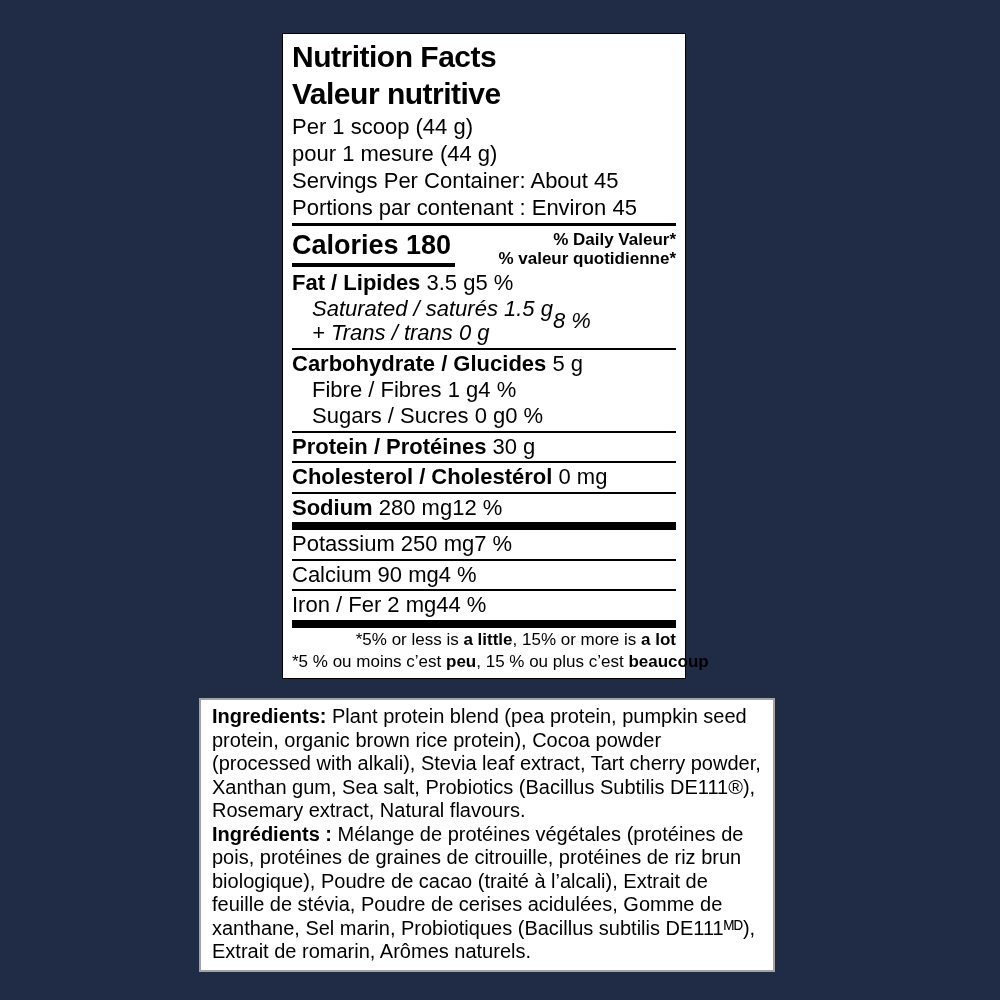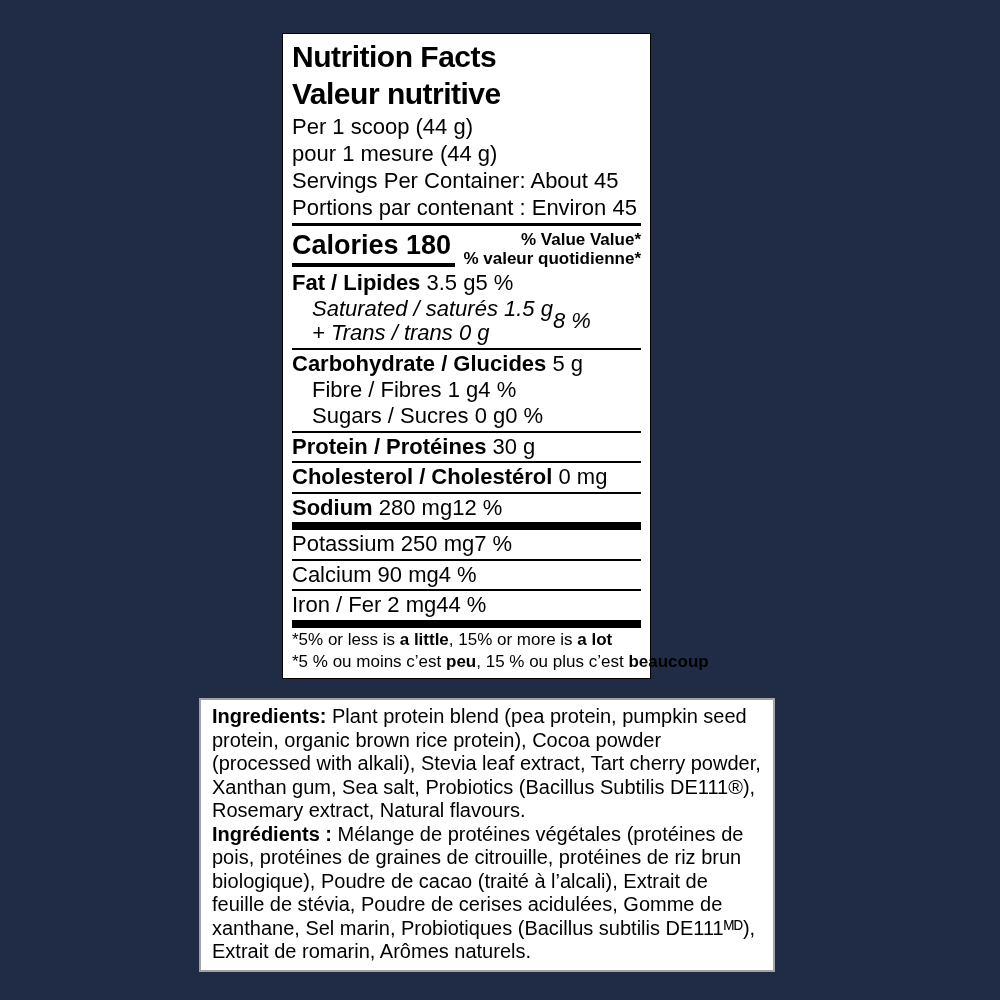--- a/index.html
+++ b/index.html
@@ -9,21 +9,21 @@
     font-family:"Liberation Sans", sans-serif;
     color:#000;
     position:relative;
     overflow:hidden;
   }
   .canvas{position:absolute;inset:0;width:1000px;height:1000px;}
 
   
   .nfl-panel{
     position:absolute;left:282px;top:33px;
-    width:369px;height:646px;
+    width:404px;height:646px;
     background:#fff;
     border:1.5px solid #000;
     box-sizing:border-box;
     padding:5px 9px 6px 9px;
     display:flex;flex-direction:column;justify-content:space-between;
   }
   .nfl-title{font-size:30px;font-weight:bold;line-height:35px;letter-spacing:-0.5px;}
   .nfl-serving{font-size:22px;line-height:25px;}
   .rule{height:2px;background:#000;}
   .rule-med{height:3px;background:#000;}
@@ -33,21 +33,21 @@
   .cal-left{font-size:27px;font-weight:bold;line-height:30px;border-bottom:4px solid #000000;padding:0 4px 3px 0;}
   .dv-header{text-align:right;font-size:17px;font-weight:bold;line-height:19.5px;}
 
   .row{display:flex;justify-content:flex-start;align-items:baseline;font-size:22px;line-height:24px;}
   .row .b{font-weight:bold;}
   .row .dv{font-size:22px;white-space:nowrap;}
   .indent{padding-left:20px;}
   .sat{align-items:center;font-style:italic;}
   .sat .lbl div{line-height:24px;}
 
-  .fn{font-size:17px;line-height:20px;white-space:nowrap;}
+  .fn{font-size:17px;line-height:20px;white-space:nowrap;text-align:right;}
   .fn .b{font-weight:bold;}
 
   
   .ing-panel{
     position:absolute;left:199px;top:698px;
     width:576px;min-height:268px;
     background:#fff;
     border:2px solid #a3a3a3;
     box-sizing:border-box;
     padding:5px 11px 6px 11px;
@@ -68,21 +68,21 @@
     <div class="nfl-serving">Per 1 scoop (44 g)</div>
     <div class="nfl-serving">pour 1 mesure (44 g)</div>
     <div class="nfl-serving">Servings Per Container: About 45</div>
     <div class="nfl-serving">Portions par contenant : Environ 45</div>
 
     <div class="rule-med"></div>
 
     <div class="cal-block">
       <div class="cal-left"><span>Calories</span> <span>180</span></div>
       <div class="dv-header">
-        <div>% Value Value*</div>
+        <div>% Daily Valeur*</div>
         <div>% valeur quotidienne*</div>
       </div>
     </div>
 
     <div class="row">
       <div class="lbl"><span class="b">Fat / Lipides</span> <span>3.5 g</span></div>
       <div class="dv">5 %</div>
     </div>
 
     <div class="row sat">

